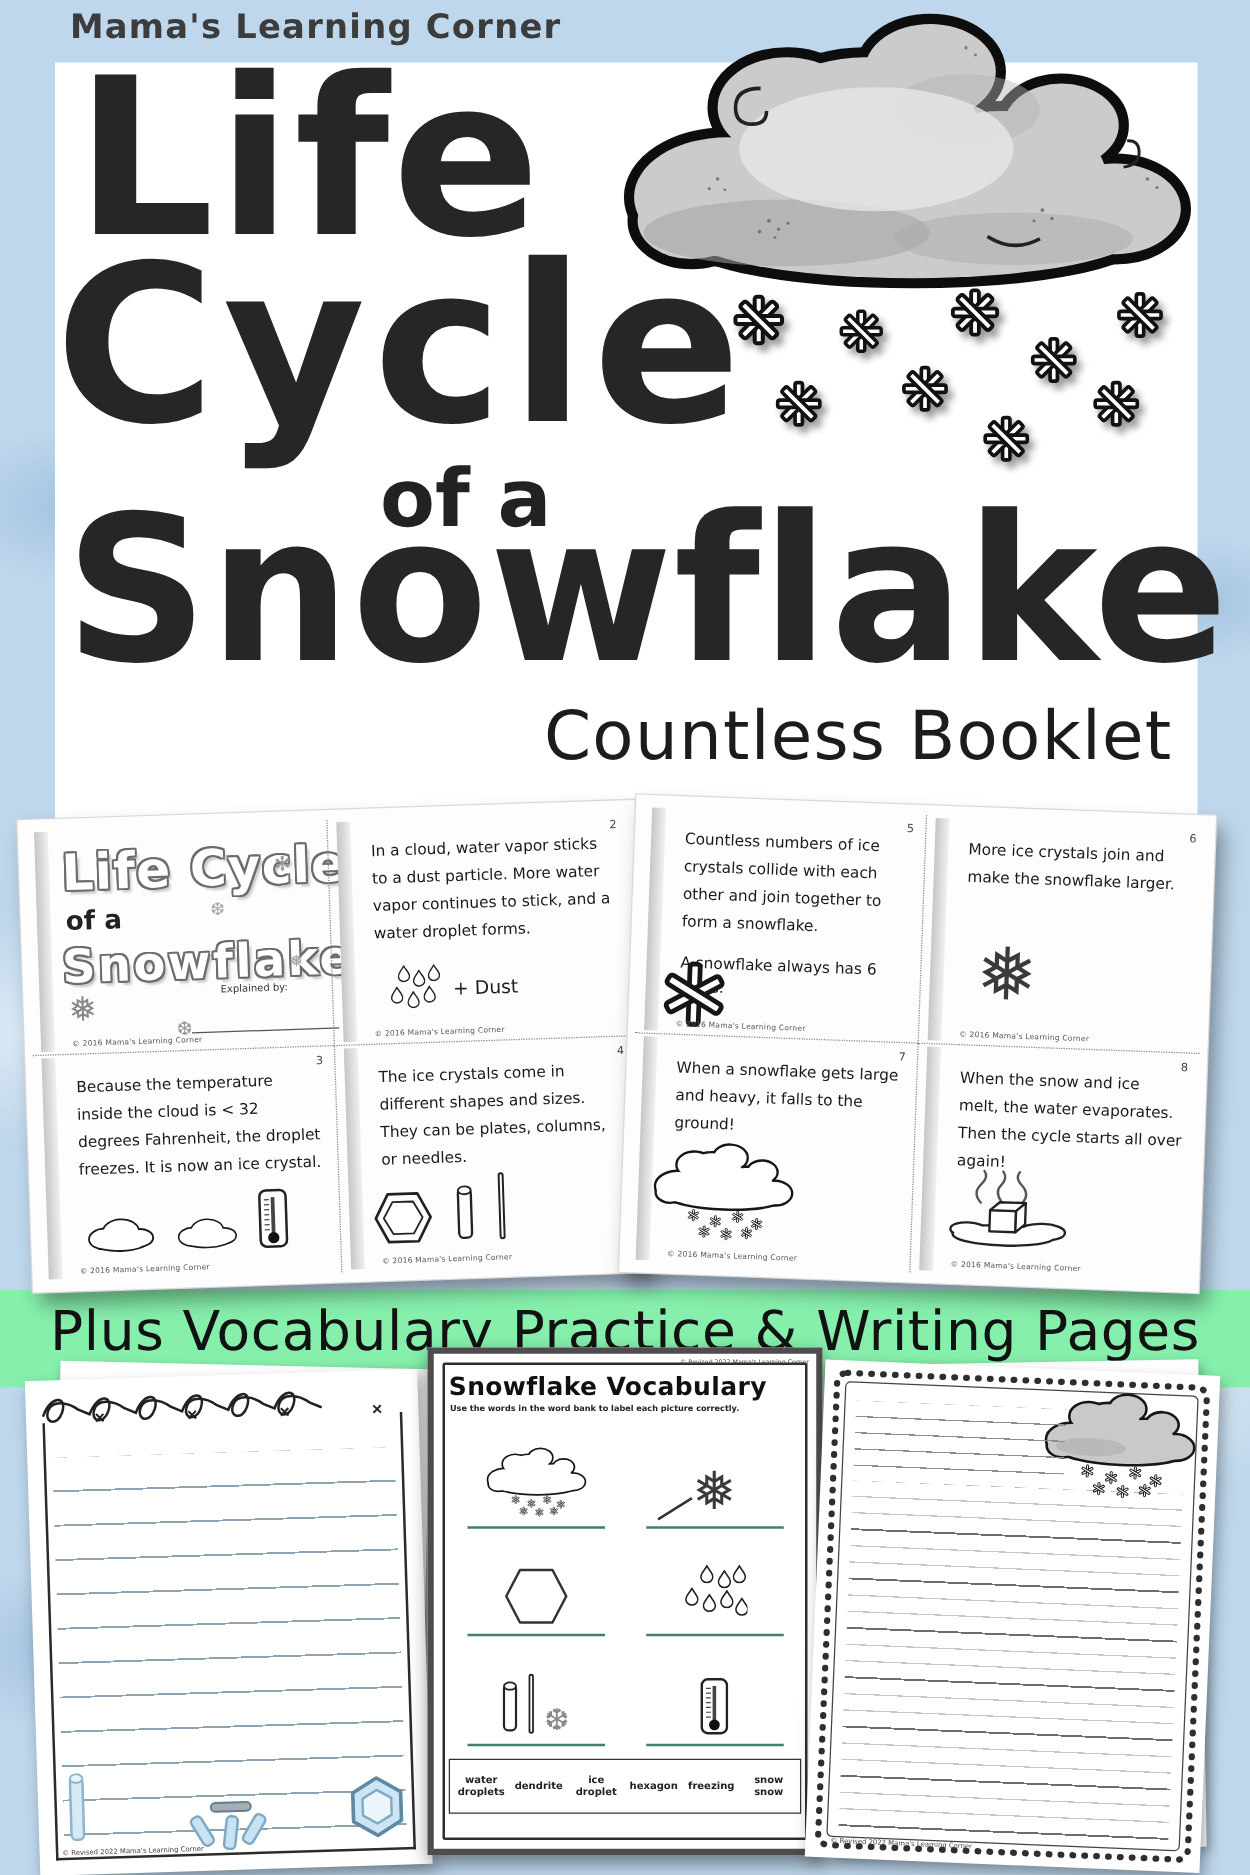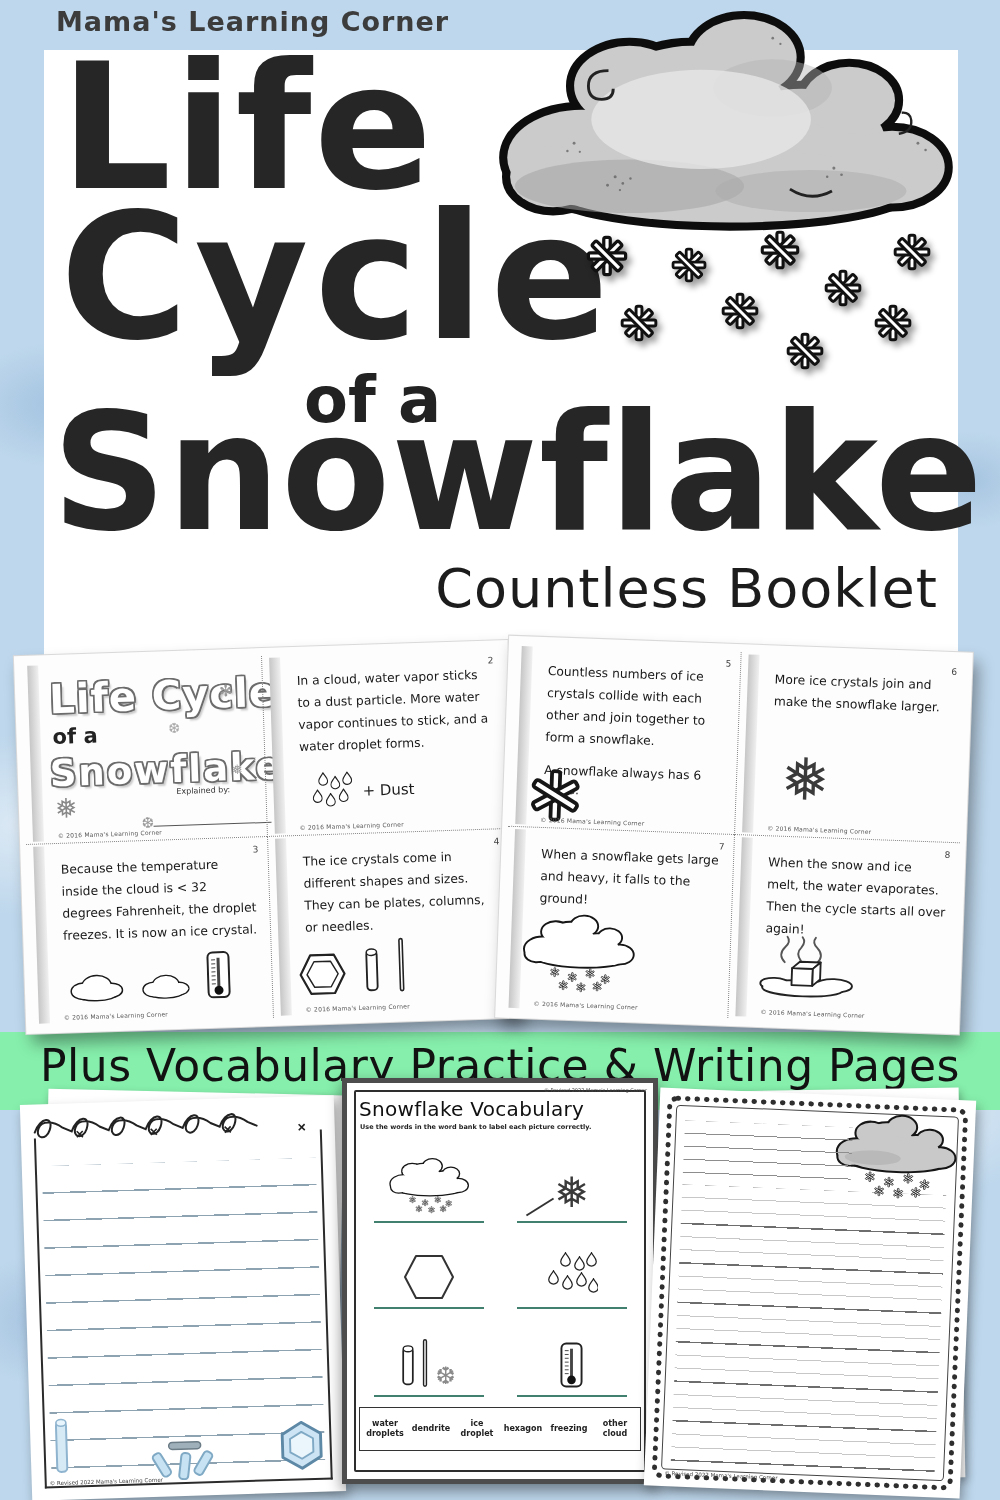--- a/index.html
+++ b/index.html
@@ -12,21 +12,21 @@
       radial-gradient(100px 70px at 97% 32%, rgba(118,158,200,.32), transparent 70%),
       radial-gradient(170px 120px at 94% 74%, rgba(255,255,255,.4), transparent 70%),
       radial-gradient(130px 95px at 5% 88%, rgba(110,150,195,.33), transparent 70%),
       radial-gradient(90px 60px at 45% 70%, rgba(255,255,255,.25), transparent 70%),
       #bed7ec;}
   .brand{position:absolute;left:56px;top:6px;font-size:27px;font-weight:bold;
          color:#3c3c3c;letter-spacing:1px;z-index:2;}
   .card{position:absolute;left:44px;top:50px;width:914px;height:608px;background:#fff;z-index:1;}
   .t-life{position:absolute;left:16px;top:-10px;font-size:175px;font-weight:bold;
           color:#262626;letter-spacing:2px;line-height:1;white-space:nowrap;}
-  .t-cycle{position:absolute;left:16px;top:140px;font-size:175px;font-weight:bold;
+  .t-cycle{position:absolute;left:0;top:140px;font-size:175px;font-weight:bold;
           color:#262626;letter-spacing:6px;line-height:1;white-space:nowrap;}
   .t-ofa{position:absolute;left:260px;top:318px;font-size:64px;font-weight:bold;
           color:#222;line-height:1;}
   .t-snow{position:absolute;left:8px;top:342px;font-size:162px;font-weight:bold;
           color:#262626;letter-spacing:1px;line-height:1;white-space:nowrap;transform:scaleX(.98);transform-origin:left;}
   .t-sub{position:absolute;right:20px;top:512px;font-size:54px;font-weight:normal;
           color:#1c1c1c;letter-spacing:1px;line-height:1;}
   .hero-cloud{position:absolute;left:486px;top:0px;width:478px;height:234px;z-index:3;}
   .hero-flakes{position:absolute;left:560px;top:228px;width:420px;height:160px;z-index:3;
                filter:drop-shadow(4px 5px 3px rgba(0,0,0,.40));}
@@ -79,21 +79,21 @@
       background:repeating-linear-gradient(to bottom, transparent 0 26px, #8ea3b2 26px 27.5px);}
   .wl-copy{position:absolute;left:18px;bottom:14px;font-size:5.5px;color:#444;}
   .deco-col{position:absolute;left:22px;bottom:24px;width:18px;height:62px;}
   .deco-cluster{position:absolute;left:118px;bottom:16px;width:74px;height:42px;}
   .deco-gem{position:absolute;right:20px;bottom:22px;width:46px;height:50px;}
 
   .ws-mid{left:342px;top:1078px;width:316px;height:406px;border:5px solid #4d4d4d;
       box-sizing:border-box;background:#fff;box-shadow:0 6px 14px rgba(0,0,0,.45);z-index:4;position:absolute;}
   .ws-mid-frame{position:absolute;inset:7px;border:2px solid #2e2e2e;border-radius:2px;}
   .vcopy{position:absolute;top:4px;right:6px;font-size:5px;color:#444;}
-  .vtitle{margin:14px 0 0 12px;font-size:20px;font-weight:normal;color:#101010;letter-spacing:.3px;}
+  .vtitle{margin:14px 0 0 12px;font-size:20px;font-weight:bold;color:#101010;letter-spacing:.3px;}
   .vinstr{margin:2px 0 0 13px;font-size:6.5px;color:#222;font-weight:bold;}
   .vgrid{display:grid;grid-template-columns:1fr 1fr;grid-template-rows:86px 86px 88px;
       margin:6px 10px 0 10px;}
   .vcell{display:flex;flex-direction:column;align-items:center;justify-content:flex-end;}
   .vimg{display:flex;align-items:flex-end;justify-content:center;gap:6px;height:58px;}
   .ansline{width:110px;border-bottom:2px solid #41806f;margin-top:7px;}
   .dendrite-wrap{position:relative;}
   .pointer{position:absolute;left:-30px;bottom:6px;width:32px;border-top:2px solid #333;
       transform:rotate(-32deg);}
   .flake-glyph{font-size:42px;line-height:1;color:#3a3a3a;}
@@ -491,21 +491,21 @@
       </div>
       <div class="ansline"></div>
     </div>
   </div>
   <div class="wordbank">
     <span class="wb-item">water droplets</span>
     <span class="wb-item">dendrite</span>
     <span class="wb-item">ice droplet</span>
     <span class="wb-item">hexagon</span>
     <span class="wb-item">freezing</span>
-    <span class="wb-item">other cloud</span>
+    <span class="wb-item">snow snow</span>
   </div>
 </div>
 
 <div class="sheet-back back-right"></div>
 <div class="ws ws-right">
   <svg class="scallop" viewBox="0 0 316 398" preserveAspectRatio="none">
     <rect x="10" y="10" width="296" height="378" rx="8" fill="none" stroke="#2e2e2e" stroke-width="5" stroke-dasharray="0.5 9" stroke-linecap="round"></rect>
     <rect x="17" y="17" width="282" height="364" rx="4" fill="none" stroke="#444" stroke-width="1"></rect>
   </svg>
   <svg class="wr-cloud" viewBox="0 0 500 345">

